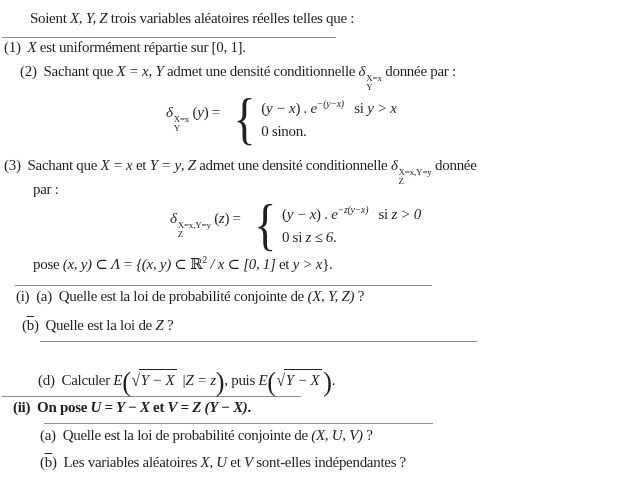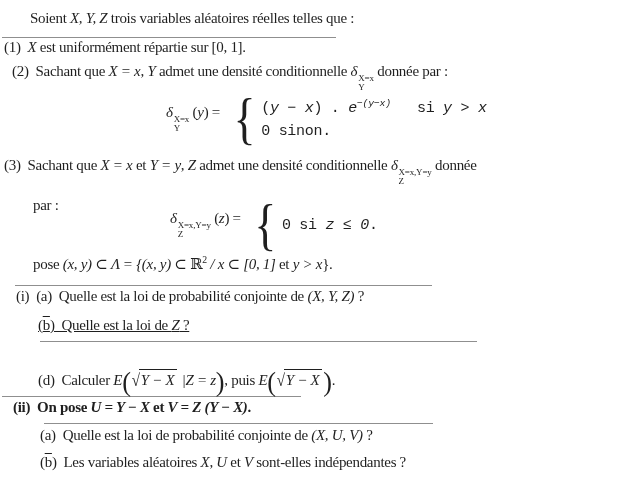--- a/index.html
+++ b/index.html
@@ -24,62 +24,63 @@
   .sqrt{display:inline-flex;align-items:baseline;margin:0 1px;}
   .sqrt .rad{font-style:normal;display:inline-block;transform:scaleY(1.15);margin-right:-1px;}
   .sqrt .radicand{font-style:italic;border-top:1px solid currentColor;padding:1px 3px 0 2px;}
   .formula{position:absolute;display:flex;align-items:center;}
   .f-lhs{white-space:pre;}
   .cases-brace{
     font-size:46px;line-height:1;font-weight:300;
     transform:scaleY(1.25);transform-origin:center;
     margin:0 6px 0 10px;display:inline-block;
   }
-  .cases{display:flex;flex-direction:column;gap:6px;font-family:Liberation Mono, monospace;}
+  .cases{display:flex;flex-direction:column;gap:6px;}
   .case-row{white-space:pre;}
   .artifact{position:absolute;height:1px;background:#8f8f8f;}
 </style>
 </head>
 <body>
 
 <div class="page">
 
   <div class="artifact" style="left:2px;top:37px;width:334px;"></div>
   <div class="artifact" style="left:15px;top:285px;width:417px;"></div>
   <div class="artifact" style="left:40px;top:341px;width:437px;"></div>
   <div class="artifact" style="left:2px;top:396px;width:299px;"></div>
   <div class="artifact" style="left:44px;top:423px;width:389px;"></div>
 
   <div class="line" style="left:30px;top:9px;"><span>Soient </span><span class="v">X, Y, Z</span><span> trois variables aléatoires réelles telles que :</span></div>
   <div class="line" style="left:4px;top:38px;"><span>(1)  </span><span class="v">X</span><span> est uniformément répartie sur </span><span>[0, 1]</span><span>.</span></div>
-  <div class="line" style="left:12px;top:62px;"><span>(2)  Sachant que </span><span class="v">X = x</span><span>, </span><span class="v">Y</span><span> admet une densité conditionnelle </span><span class="v">δ</span><span class="supsub"><span class="ss-sup">X=x</span><span class="ss-sub">Y</span></span><span> donnée par :</span></div>
+  <div class="line" style="left:20px;top:62px;"><span>(2)  Sachant que </span><span class="v">X = x</span><span>, </span><span class="v">Y</span><span> admet une densité conditionnelle </span><span class="v">δ</span><span class="supsub"><span class="ss-sup">X=x</span><span class="ss-sub">Y</span></span><span> donnée par :</span></div>
 
   <div class="formula" style="left:166px;top:88px;height:62px;">
     <span class="f-lhs"><span class="v">δ</span><span class="supsub"><span class="ss-sup">X=x</span><span class="ss-sub">Y</span></span><span> (</span><span class="v">y</span><span>) = </span></span>
     <span class="cases-brace">{</span>
     <div class="cases">
       <div class="case-row"><span>(</span><span class="v">y − x</span><span>) . </span><span class="v">e</span><span class="v sup">−(y−x)</span><span>   si </span><span class="v">y &gt; x</span></div>
       <div class="case-row"><span>0 sinon.</span></div>
     </div>
   </div>
 
   <div class="line" style="left:4px;top:156px;"><span>(3)  Sachant que </span><span class="v">X = x</span><span> et </span><span class="v">Y = y</span><span>, </span><span class="v">Z</span><span> admet une densité conditionnelle </span><span class="v">δ</span><span class="supsub"><span class="ss-sup">X=x,Y=y</span><span class="ss-sub">Z</span></span><span> donnée</span></div>
-  <div class="line" style="left:33px;top:180px;margin-top:16px;"><span>par :</span></div>
+  <div class="line" style="left:33px;top:180px;"><span>par :</span></div>
 
   <div class="formula" style="left:170px;top:196px;height:58px;">
     <span class="f-lhs"><span class="v">δ</span><span class="supsub"><span class="ss-sup">X=x,Y=y</span><span class="ss-sub">Z</span></span><span> (</span><span class="v">z</span><span>) = </span></span>
     <span class="cases-brace">{</span>
     <div class="cases">
-      <div class="case-row"><span>0 si </span><span class="v">z ≤ 0</span><span>.</span></div>
+      <div class="case-row"><span>(</span><span class="v">y − x</span><span>) . </span><span class="v">e</span><span class="v sup">−z(y−x)</span><span>   si </span><span class="v">z &gt; 0</span></div>
+      <div class="case-row"><span>0 si </span><span class="v">z ≤ 6</span><span>.</span></div>
     </div>
   </div>
 
   <div class="line" style="left:33px;top:254px;"><span>pose </span><span class="v">(x, y) ⊂ Λ = {(x, y) ⊂ </span><span>ℝ</span><span class="sup">2</span><span class="v"> / x ⊂ [0, 1] </span><span>et </span><span class="v">y &gt; x</span><span>}.</span></div>
 
   <div class="line" style="left:16px;top:287px;"><span>(i)  (a)  Quelle est la loi de probabilité conjointe de </span><span class="v">(X, Y, Z)</span><span> ?</span></div>
-  <div class="line" style="left:38px;top:316px;text-decoration:underline;"><span>(</span><span class="ov">b</span><span>)  Quelle est la loi de </span><span class="v">Z</span><span> ?</span></div>
+  <div class="line" style="left:22px;top:316px;"><span>(</span><span class="ov">b</span><span>)  Quelle est la loi de </span><span class="v">Z</span><span> ?</span></div>
   <div class="line" style="left:38px;top:369px;"><span>(d)  Calculer </span><span class="v">E</span><span class="big">(</span><span class="sqrt"><span class="rad">√</span><span class="radicand">Y − X</span></span><span class="v"> |Z = z</span><span class="big">)</span><span>, puis </span><span class="v">E</span><span class="big">(</span><span class="sqrt"><span class="rad">√</span><span class="radicand">Y − X</span></span><span class="big">)</span><span>.</span></div>
 
   <div class="line" style="left:13px;top:398px;font-weight:bold;"><span>(ii)  On pose </span><span class="v">U = Y − X</span><span> et </span><span class="v">V = Z (Y − X)</span><span>.</span></div>
   <div class="line" style="left:40px;top:426px;"><span>(a)  Quelle est la loi de probabilité conjointe de </span><span class="v">(X, U, V)</span><span> ?</span></div>
   <div class="line" style="left:40px;top:453px;"><span>(</span><span class="ov">b</span><span>)  Les variables aléatoires </span><span class="v">X</span><span>, </span><span class="v">U</span><span> et </span><span class="v">V</span><span> sont-elles indépendantes ?</span></div>
 
 </div>
 
 </body></html>

